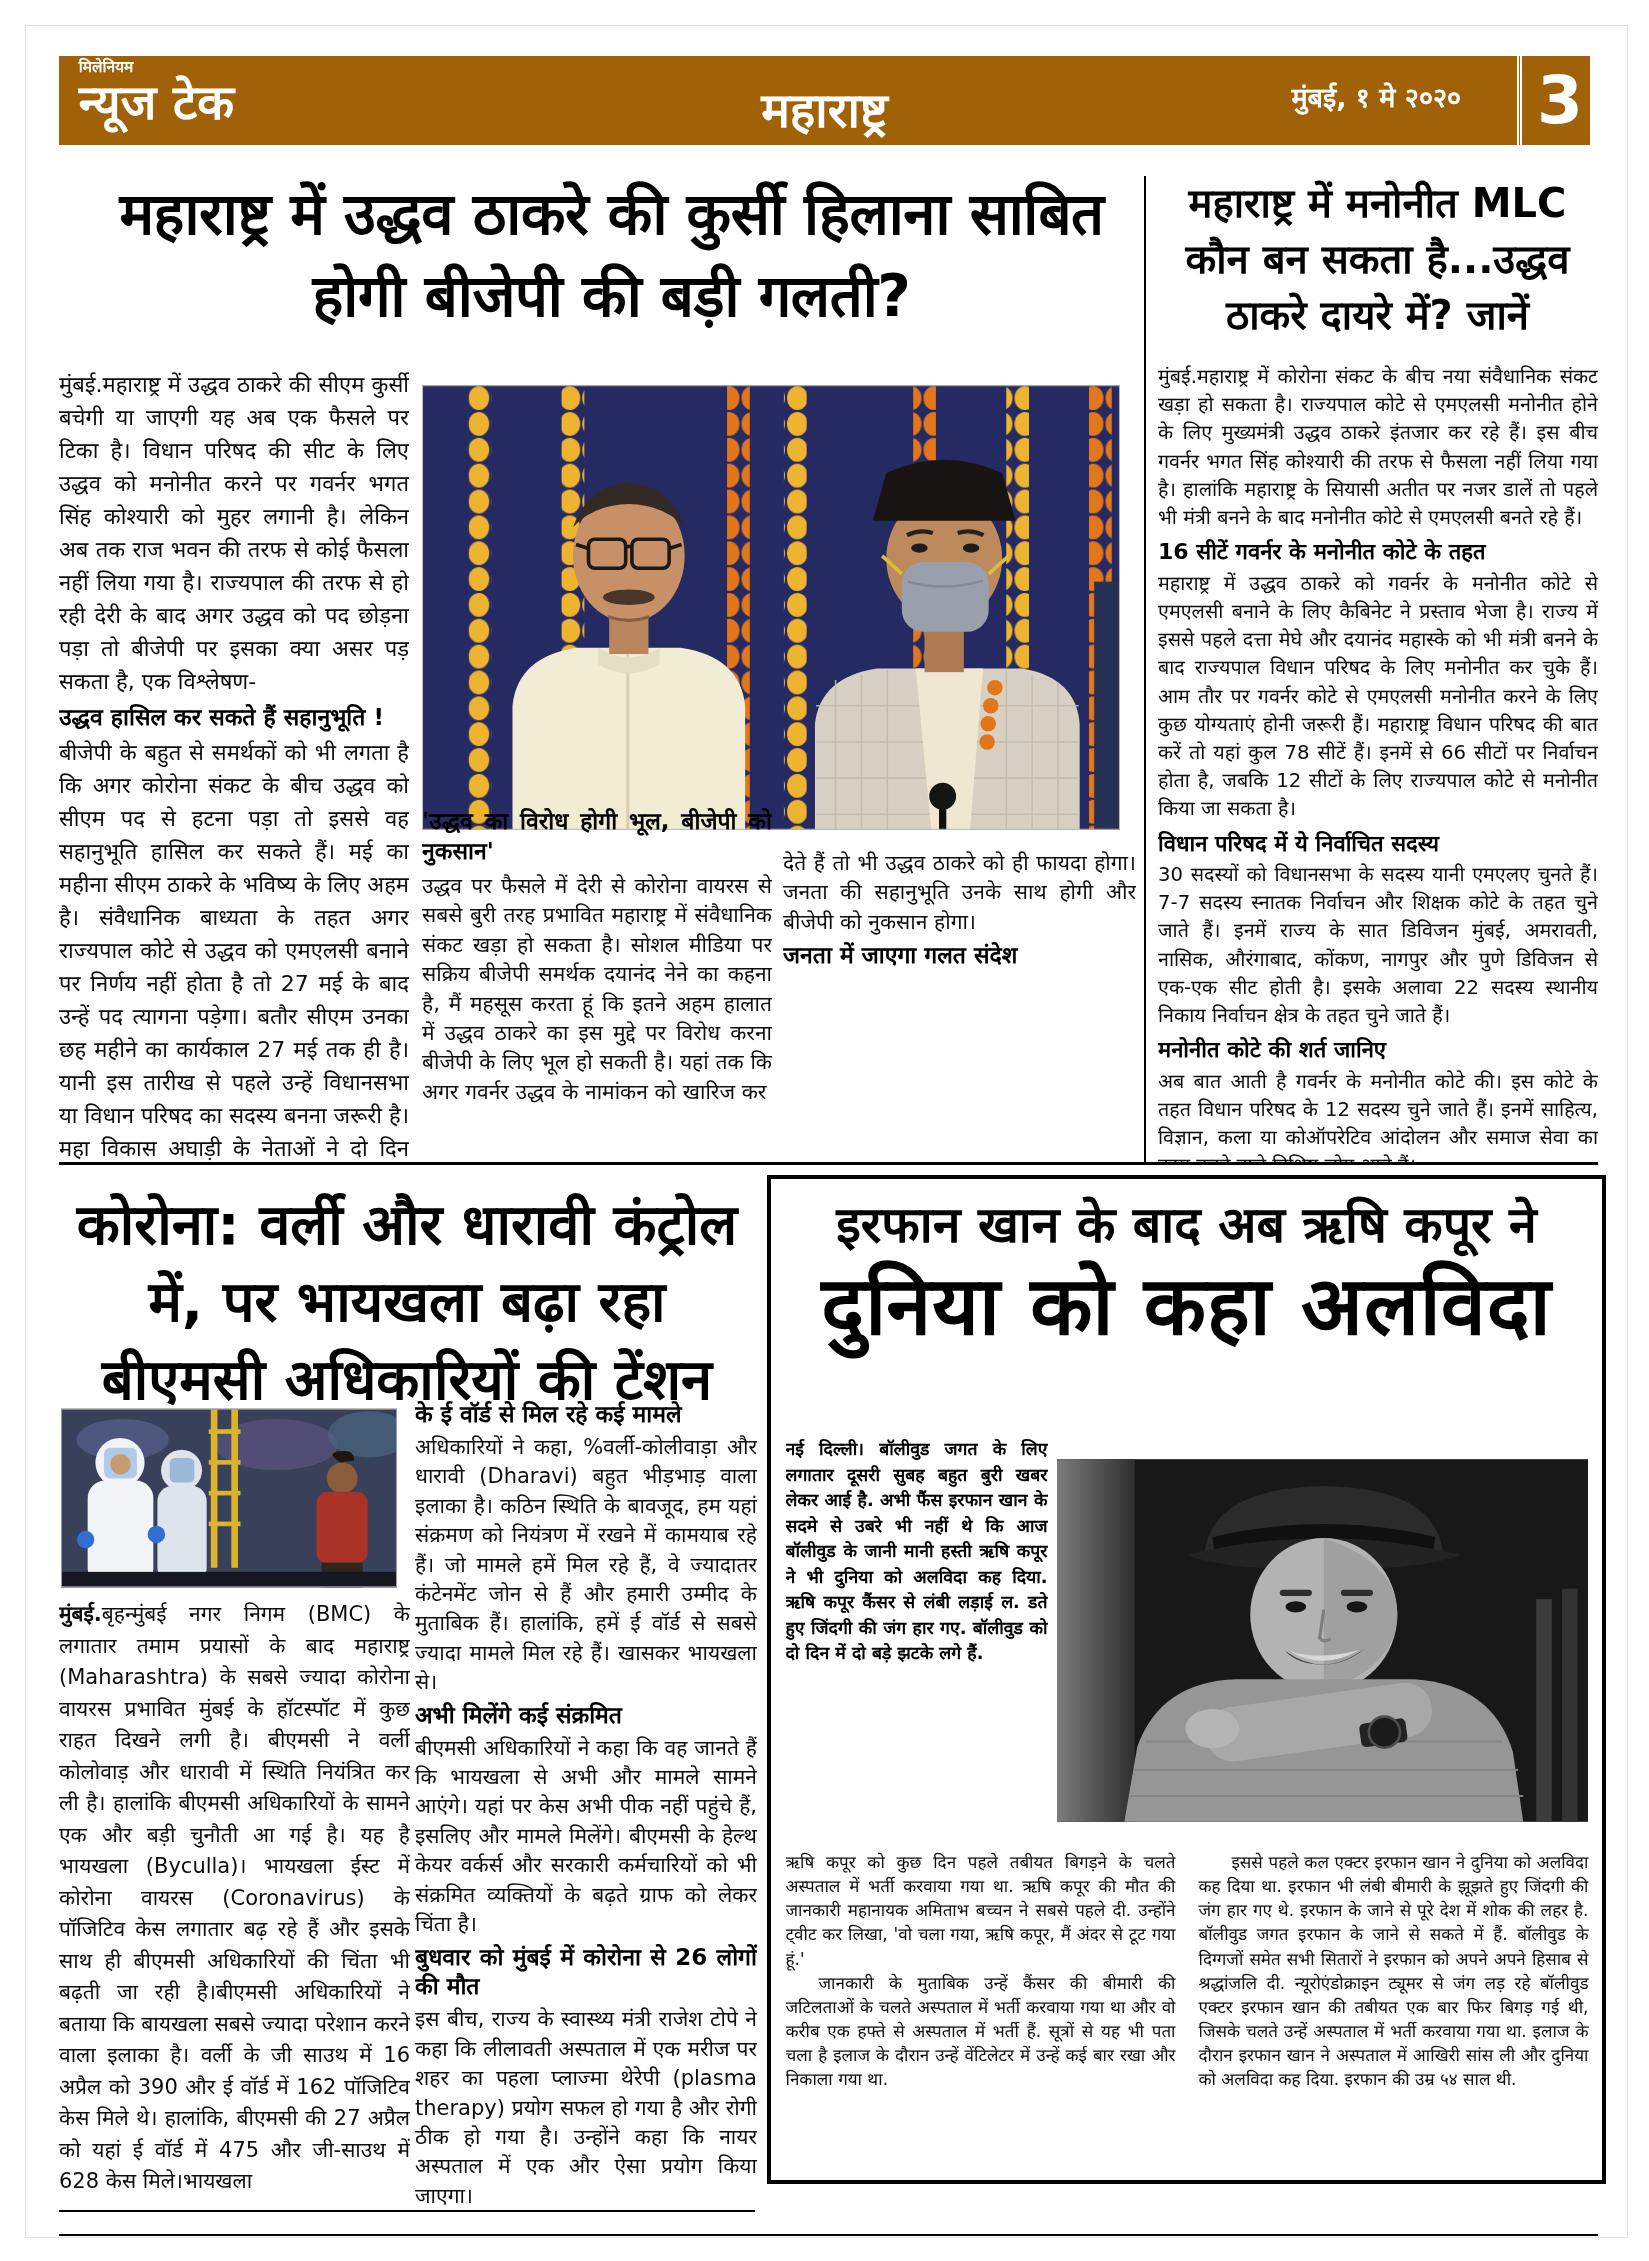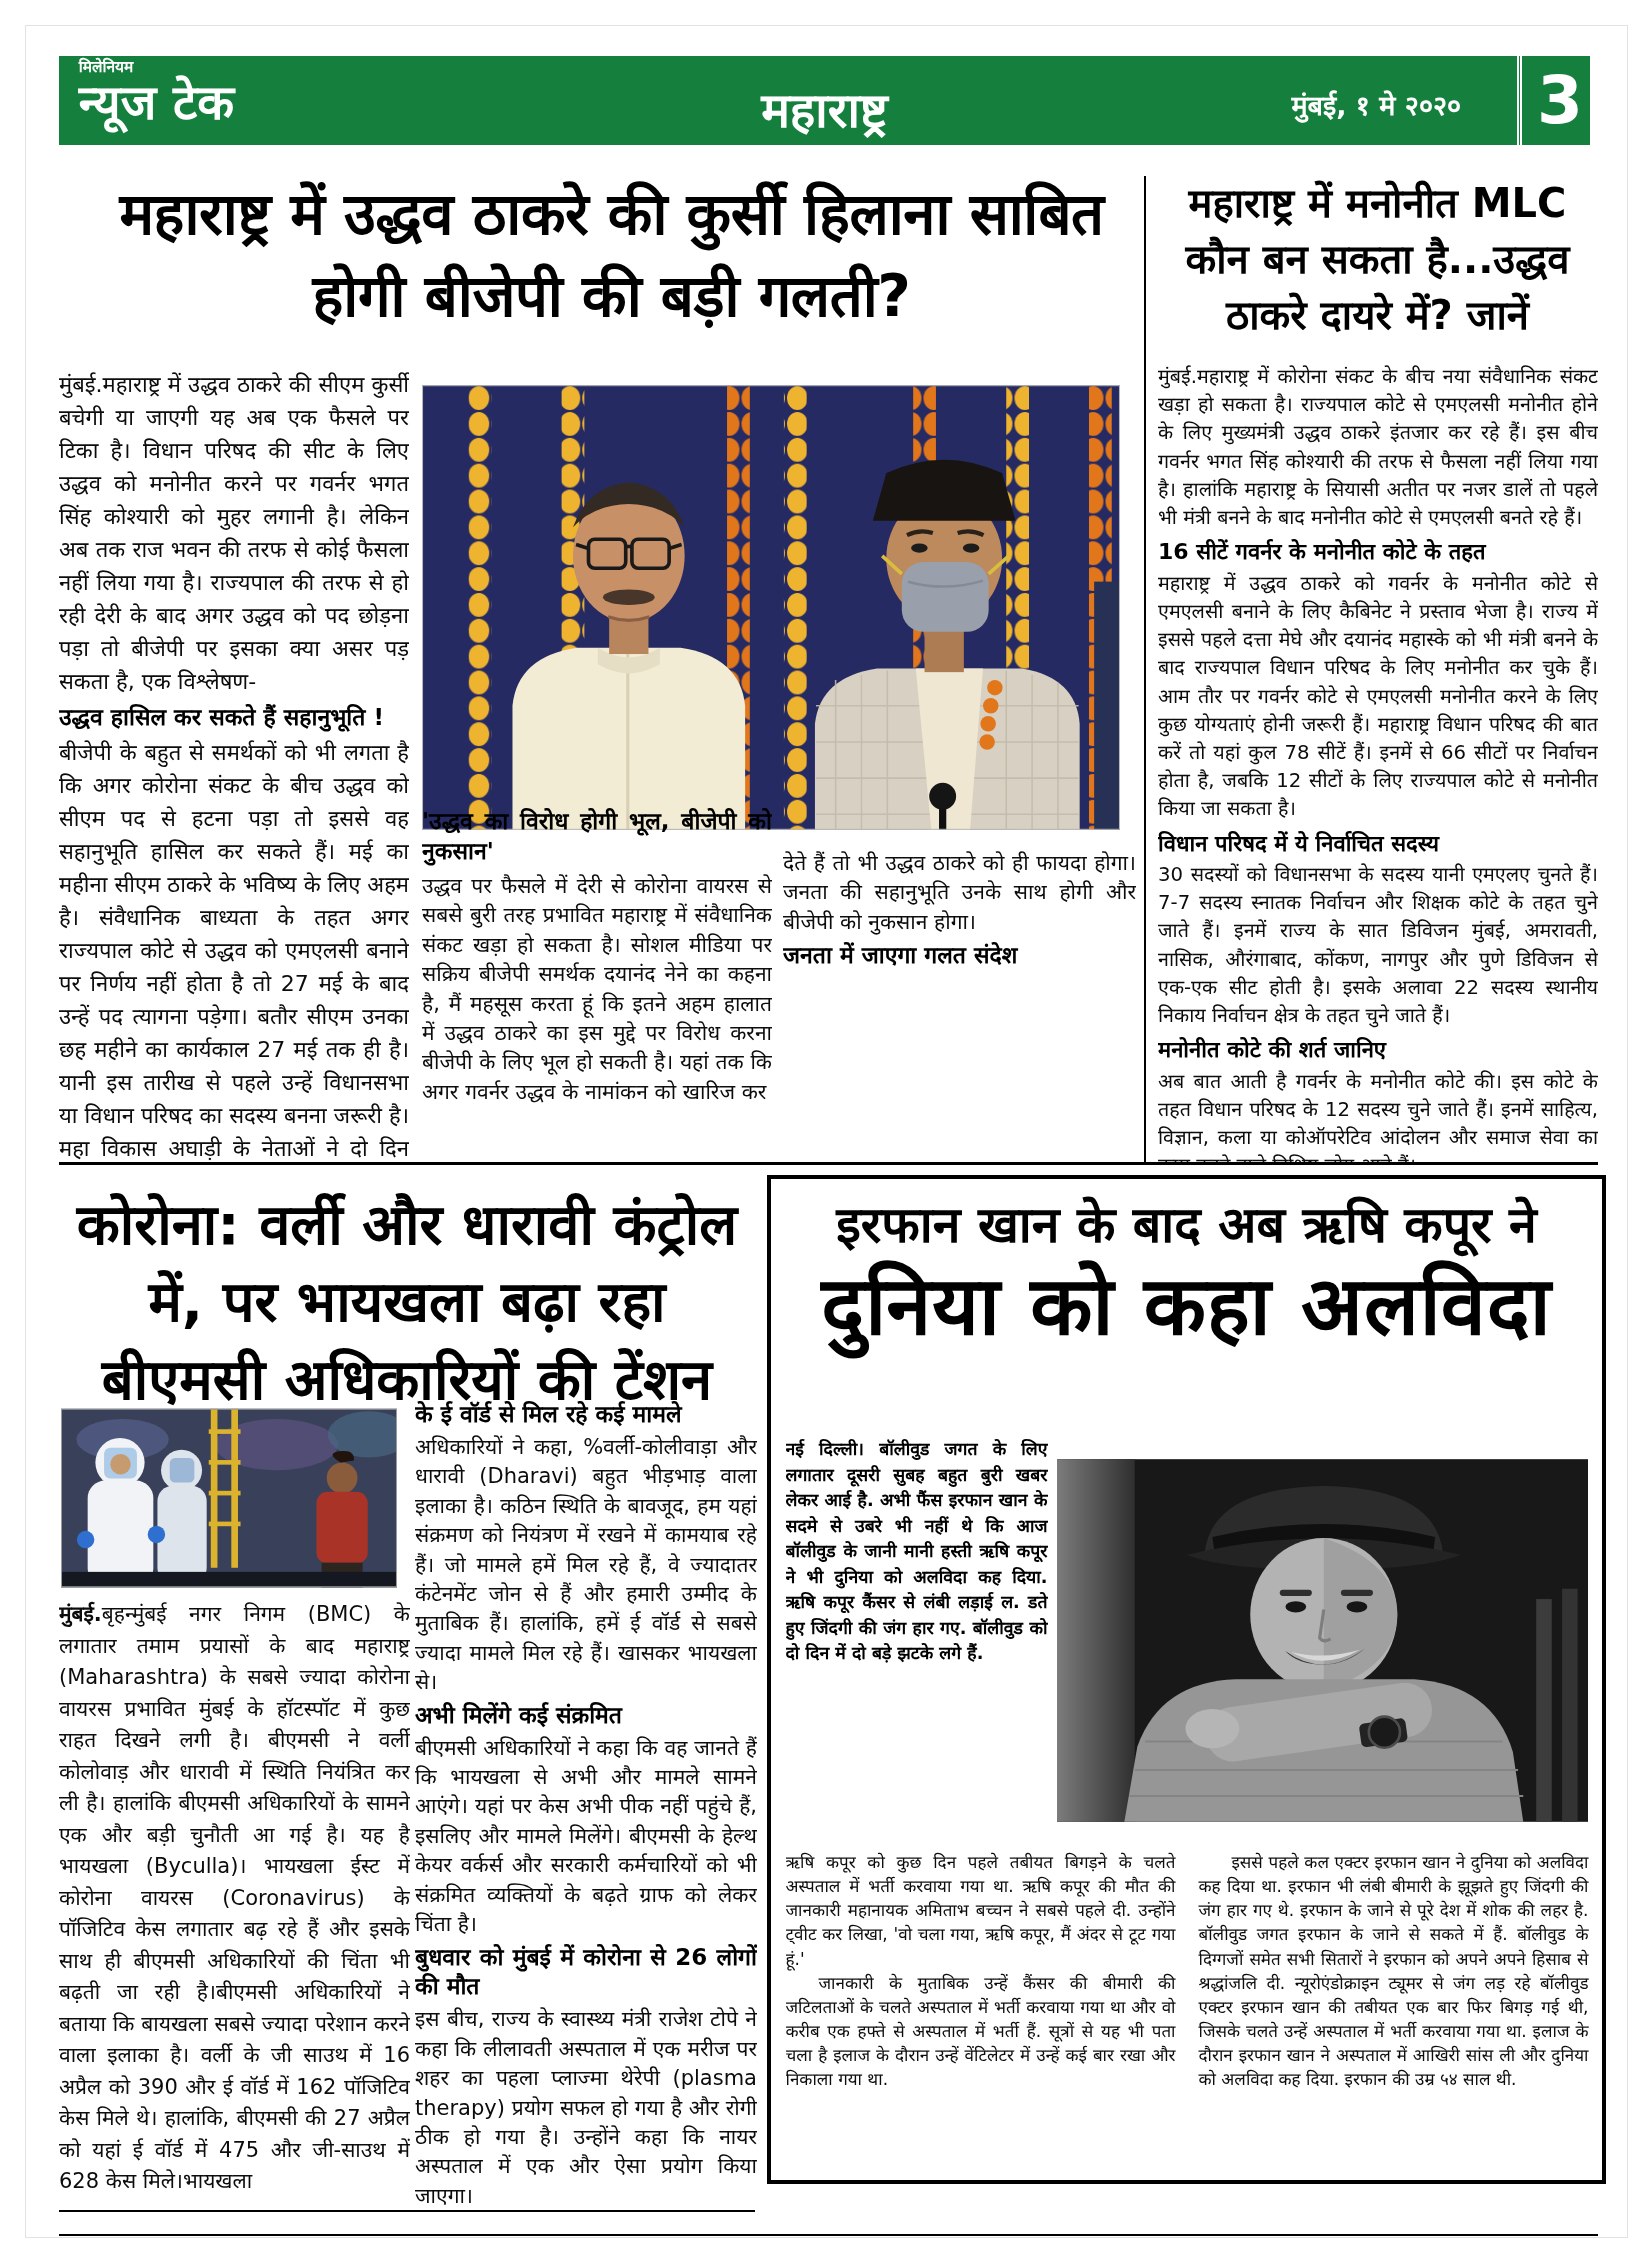--- a/index.html
+++ b/index.html
@@ -1,25 +1,25 @@
 <!DOCTYPE html>
 <html style="font-size:8.3px"><head>
 <meta charset="utf-8">
 <style>
   html,body{margin:0;padding:0;background:#9a9a9a;}
   .page{position:relative;width:1650px;height:2261px;background:#ffffff;font-family:"DejaVu Sans",sans-serif;overflow:hidden;}
   .frame{position:absolute;left:25px;top:25px;width:1601px;height:2211px;border:1px solid #e2e2e2;}
 
   
-  .masthead{position:absolute;left:59px;top:56px;width:1531px;height:89px;background:#15803d;color:#fff;}
+  .masthead{position:absolute;left:59px;top:56px;width:1531px;height:89px;background:#a16207;color:#fff;}
   .brand{position:absolute;left:19.7px;top:4.1px;line-height:1;}
   .brand-small{font-size:15.5px;font-weight:700;}
   .brand-large{font-size:48px;font-weight:800;margin-top:2.1px;}
   .section-title{position:absolute;left:50%;top:19.7px;transform:translateX(-50%);font-size:48px;font-weight:800;}
-  .edition{position:absolute;right:129px;top:30px;font-size:27px;font-weight:700;}
+  .edition{position:absolute;right:129px;top:22px;font-size:27px;font-weight:700;}
   .pagenum{position:absolute;right:7.2px;top:0;height:100%;display:flex;align-items:center;border-left:5.2px double #fff;padding-left:14.5px;font-size:66px;font-weight:700;}
 
   
   h1,h2,h3{color:#000;}
   .hl-main{position:absolute;left:59px;top:161px;width:1081px;margin:12px;font-size:58px;line-height:1.42;font-weight:800;text-align:center;letter-spacing:-0.5px;}
   .hl-mlc{position:absolute;left:1159px;top:175px;width:437px;margin:0;font-size:40px;line-height:1.4;font-weight:800;text-align:center;}
   .hl-byc{position:absolute;left:59px;top:1186px;width:696px;margin:0;font-size:56px;line-height:1.38;font-weight:800;text-align:center;}
 
   
   .col{position:absolute;text-align:justify;color:#0c0c0c;overflow:hidden;}

